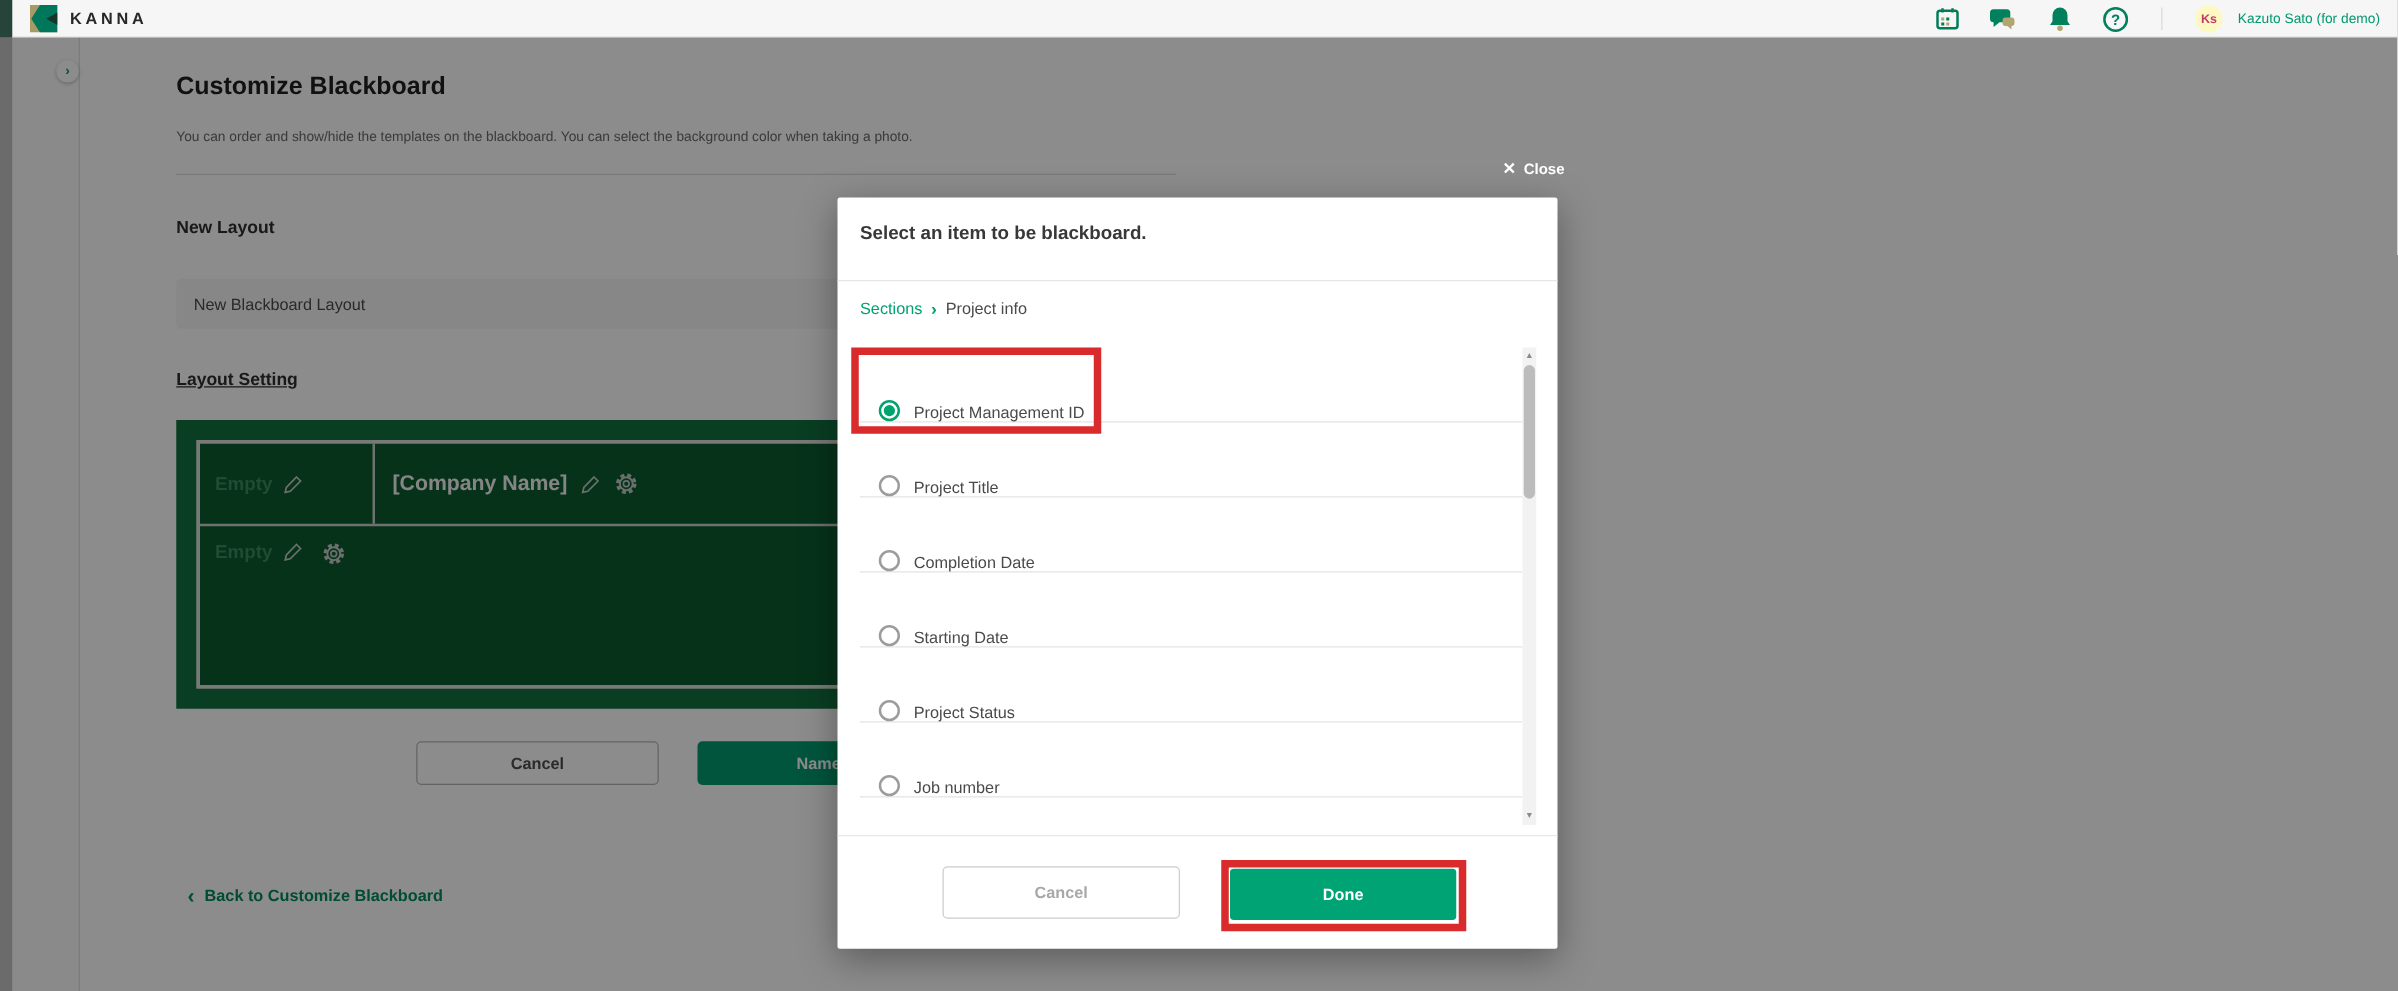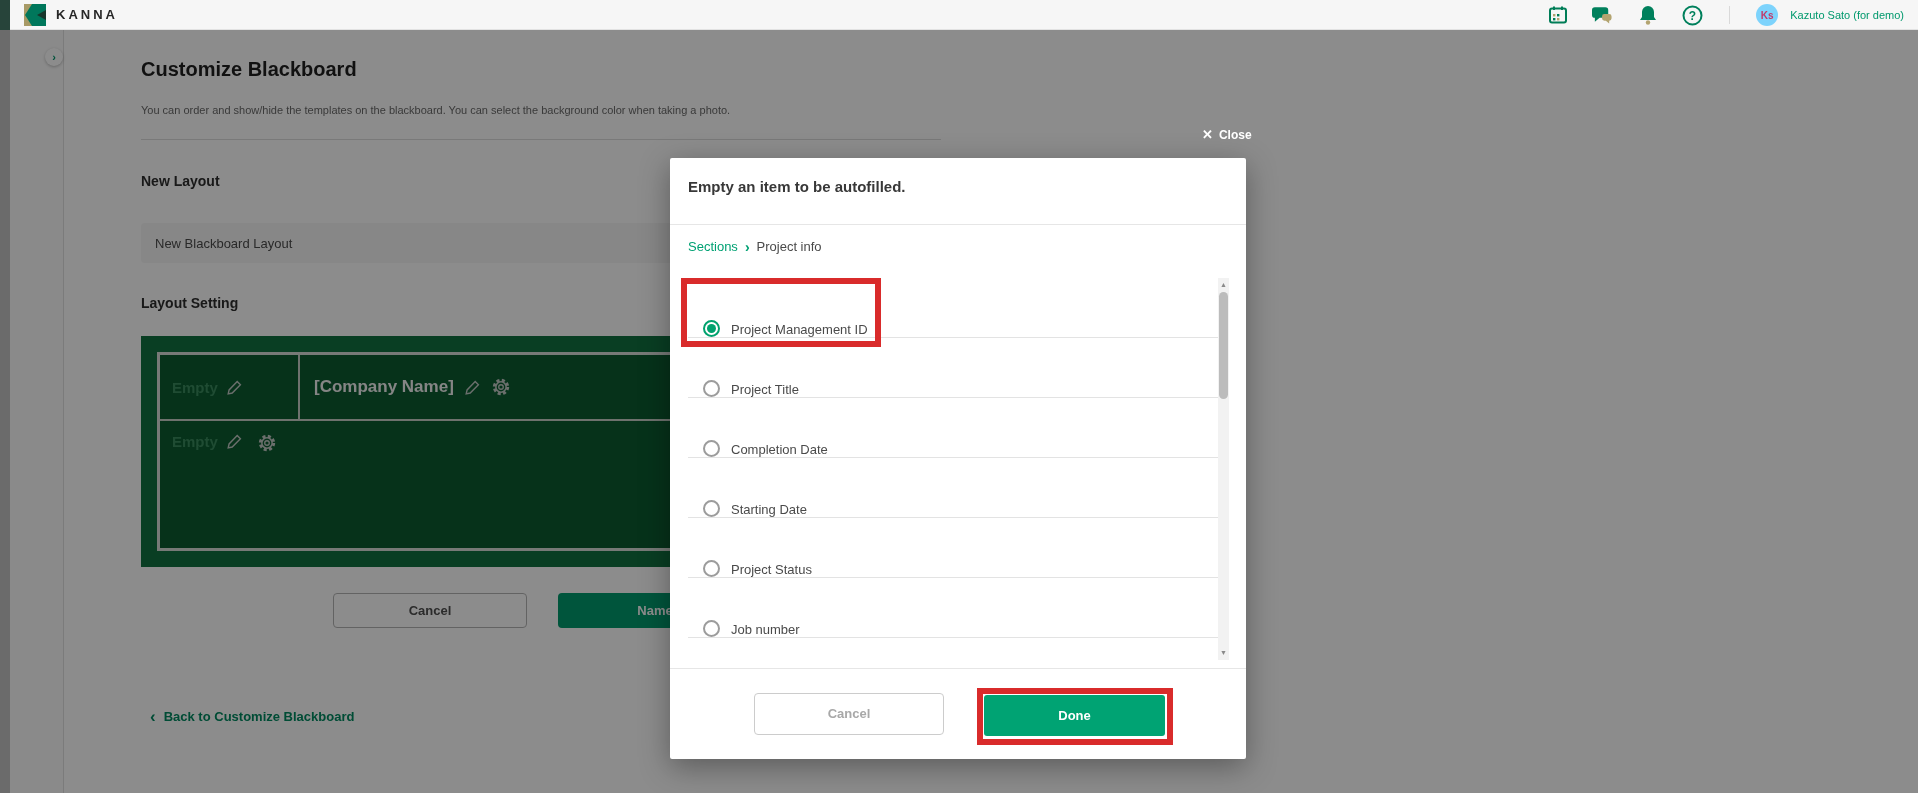--- a/index.html
+++ b/index.html
@@ -13,41 +13,41 @@
   .left-strip-top{left:0;top:0;width:10px;height:30px;background:#27443a;}
 
   
   .header{left:10px;top:0;width:1908px;height:30px;background:#f6f6f6;border-bottom:1px solid #e2e2e2;z-index:5;}
   .logo{left:14px;top:4px;width:22px;height:22px;}
   .brand{left:46px;top:0;height:30px;line-height:30px;font-size:13px;font-weight:bold;
          letter-spacing:3px;color:#272727;}
   .hicons{right:14px;top:0;height:30px;display:flex;align-items:center;gap:24px;}
   .hicon{width:21px;height:21px;display:flex;align-items:center;justify-content:center;}
   .hdr-divider{width:1px;height:18px;background:#d9d9d9;margin:0 2px;}
-  .avatar{width:22px;height:22px;border-radius:50%;background:#7dd3fc;color:#c23a6b;
+  .avatar{width:22px;height:22px;border-radius:50%;background:#fef9c3;color:#c23a6b;
           font-size:10px;font-weight:bold;display:flex;align-items:center;justify-content:center;}
   .username{font-size:11px;color:#00996d;margin-left:-12px;}
 
   
   .sidebar{left:10px;top:30px;width:54px;height:763px;background:#fbfbfb;border-right:1px solid #e0e0e0;z-index:1;}
   .expand-btn{left:45px;top:48px;width:18px;height:18px;border-radius:50%;background:#fff;
               box-shadow:0 1px 3px rgba(0,0,0,.25);color:#00966b;font-size:11px;font-weight:bold;
               display:flex;align-items:center;justify-content:center;z-index:2;}
   .side-ic{left:27px;width:20px;height:20px;color:#00966b;}
   .plus-wrap{left:20px;top:75px;width:34px;height:34px;border-radius:50%;background:#fff;
              box-shadow:0 1px 4px rgba(0,0,0,.25);display:flex;align-items:center;justify-content:center;}
   .side-div{left:22px;width:34px;height:1px;background:#dcdcdc;}
 
   
   .page-title{left:141px;top:58px;font-size:20px;font-weight:bold;color:#1f1f1f;}
   .page-desc{left:141px;top:104px;font-size:11px;color:#6a6a6a;}
   .rule{left:141px;top:139px;width:800px;height:1px;background:#dcdcdc;}
   .sec-h{font-size:14px;font-weight:bold;color:#2e2e2e;}
   .h-newlayout{left:141px;top:173px;}
-  .h-layoutsetting{left:141px;top:295px;}
+  .h-layoutsetting{left:141px;top:295px;text-decoration:underline;}
   .name-input{left:141px;top:223px;width:1064px;height:40px;background:#f6f6f6;border:none;
               border-radius:4px;font-size:13px;color:#4c4c4c;padding:0 14px;
               font-family:"Liberation Sans",sans-serif;}
 
   
   .blackboard{left:141px;top:336px;width:1064px;height:231px;background:#117140;}
   .bb-frame{left:16px;top:16px;width:1032px;height:199px;border:3px solid #d9ded9;background:#0b5c31;
             display:flex;flex-direction:column;}
   .bb-row1{height:66px;display:flex;border-bottom:2px solid #c9cfc9;}
   .bb-cell1{width:140px;border-right:2px solid #c9cfc9;display:flex;align-items:center;padding-left:12px;gap:8px;}
@@ -290,21 +290,21 @@
   </div>
 
   <div class="abs overlay"></div>
 
   <div class="abs close-btn">
     <span class="close-x">✕</span>
     <span>Close</span>
   </div>
 
   <div class="abs modal">
-    <div class="abs modal-title">Empty an item to be autofilled.</div>
+    <div class="abs modal-title">Select an item to be blackboard.</div>
     <div class="abs modal-hr1"></div>
 
     <div class="abs crumbs">
       <span class="crumb-root">Sections</span>
       <span class="crumb-sep">›</span>
       <span class="crumb-cur">Project info</span>
     </div>
 
     <div class="abs modal-list">
       <div class="modal-row">

